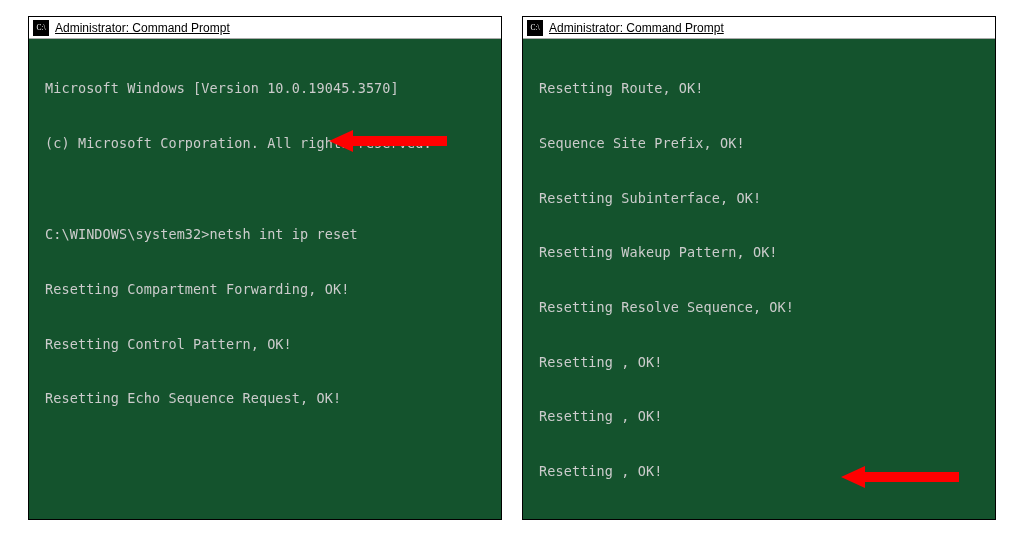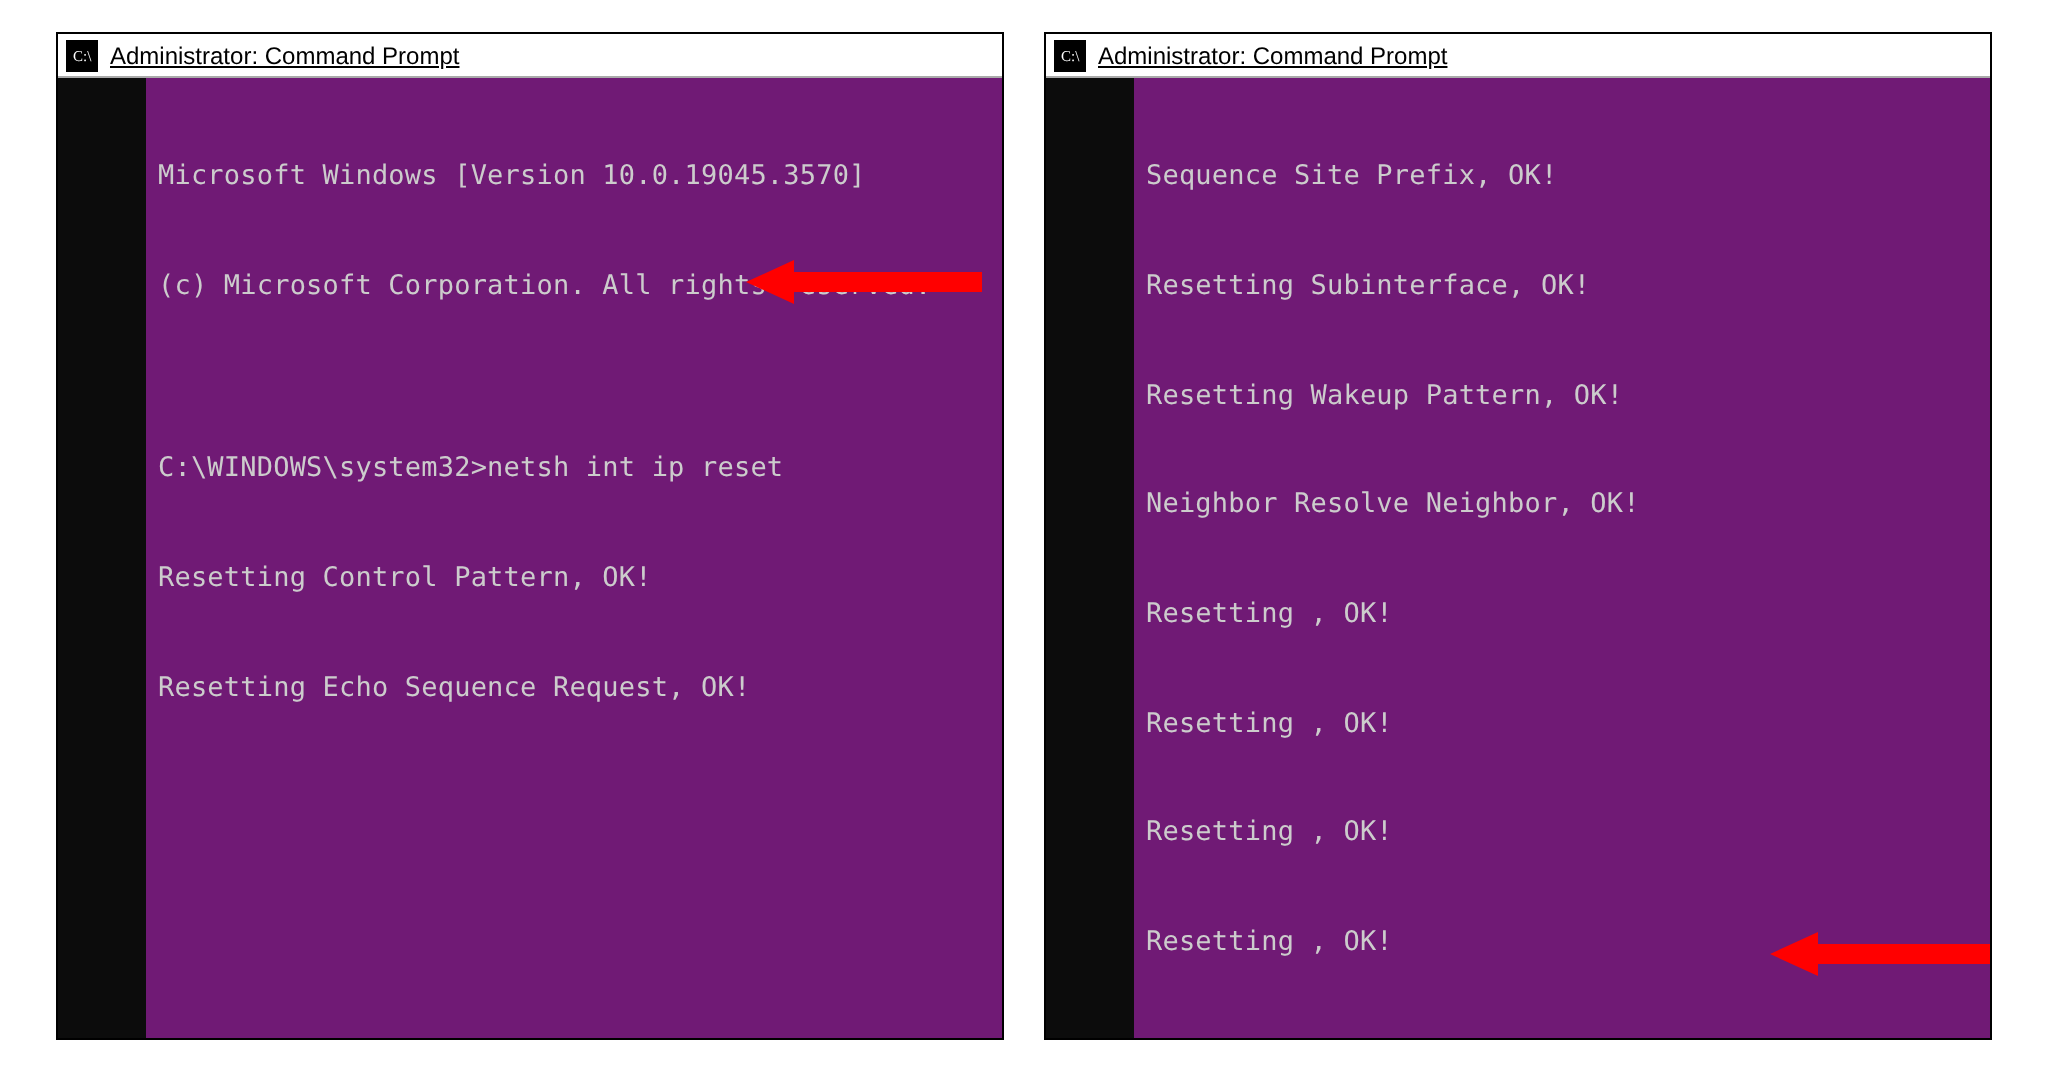--- a/index.html
+++ b/index.html
@@ -39,31 +39,30 @@
       justify-content: center;
     }
     .titlebar-icon svg { width: 12px; height: 12px; }
     .titlebar-text {
       font-size: 12px;
       color: #000;
       text-decoration: underline;
     }
     .terminal {
       flex: 1;
-      background: #701a75;
+      background: #14532d;
       color: #cccccc;
       font-family: Consolas, "Lucida Console", monospace;
       font-size: 13.5px;
       line-height: 1.35;
-      padding: 4px 6px;
+      padding: 4px 16px;
       white-space: pre;
       overflow: hidden;
       letter-spacing: 0.1px;
       position: relative;
-      margin-left: 44px;
     }
     .term-line { white-space: pre; }
     .arrow {
       position: absolute;
       pointer-events: none;
     }
     .arrow svg { display: block; }
   </style>
 </head>
 <body>
@@ -76,20 +75,21 @@
           <text x="2" y="11" font-size="10" fill="#fff" font-family="Consolas">C:\</text>
         </svg>
     </div>
     <span class="titlebar-text">Administrator: Command Prompt</span>
   </div>
   <div class="terminal">
     <div class="term-line">Microsoft Windows [Version 10.0.19045.3570]</div>
     <div class="term-line">(c) Microsoft Corporation. All rights reserved.</div>
     <div class="term-line"></div>
     <div class="term-line">C:\WINDOWS\system32&gt;netsh int ip reset</div>
+    <div class="term-line">Resetting Compartment Forwarding, OK!</div>
     <div class="term-line">Resetting Control Pattern, OK!</div>
     <div class="term-line">Resetting Echo Sequence Request, OK!</div>
     
     
     
     
     
     
     
     
@@ -117,24 +117,25 @@
   <div class="titlebar">
     <div class="titlebar-icon">
       <svg viewBox="0 0 16 16">
           <rect width="16" height="16" fill="#000"></rect>
           <text x="2" y="11" font-size="10" fill="#fff" font-family="Consolas">C:\</text>
         </svg>
     </div>
     <span class="titlebar-text">Administrator: Command Prompt</span>
   </div>
   <div class="terminal">
+    <div class="term-line">Resetting Route, OK!</div>
     <div class="term-line">Sequence Site Prefix, OK!</div>
     <div class="term-line">Resetting Subinterface, OK!</div>
     <div class="term-line">Resetting Wakeup Pattern, OK!</div>
-    <div class="term-line">Neighbor Resolve Neighbor, OK!</div>
+    <div class="term-line">Resetting Resolve Sequence, OK!</div>
     <div class="term-line">Resetting , OK!</div>
     <div class="term-line">Resetting , OK!</div>
     <div class="term-line">Resetting , OK!</div>
     <div class="term-line">Resetting , OK!</div>
     
     
     <div class="term-line"></div>
     
     
     

